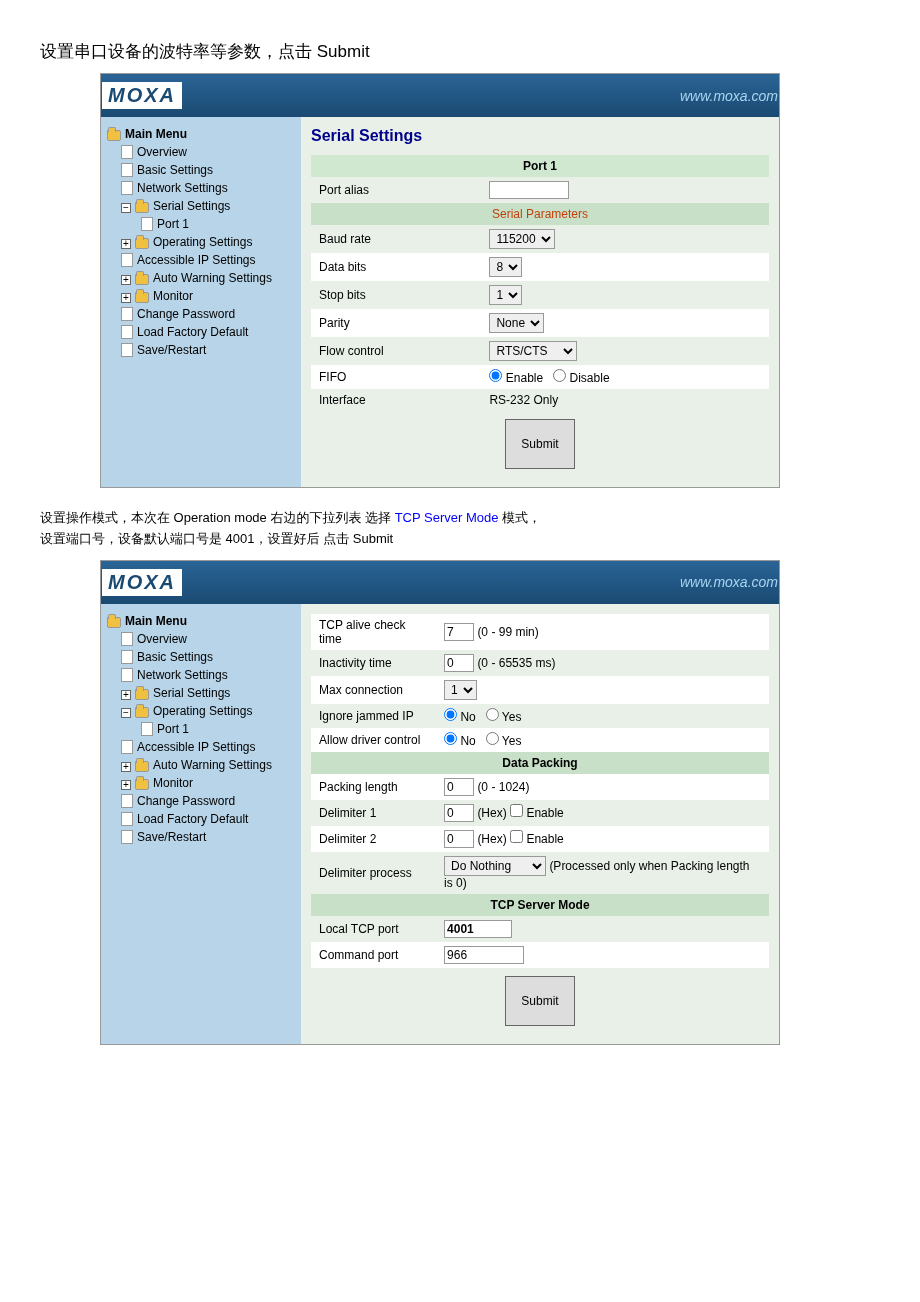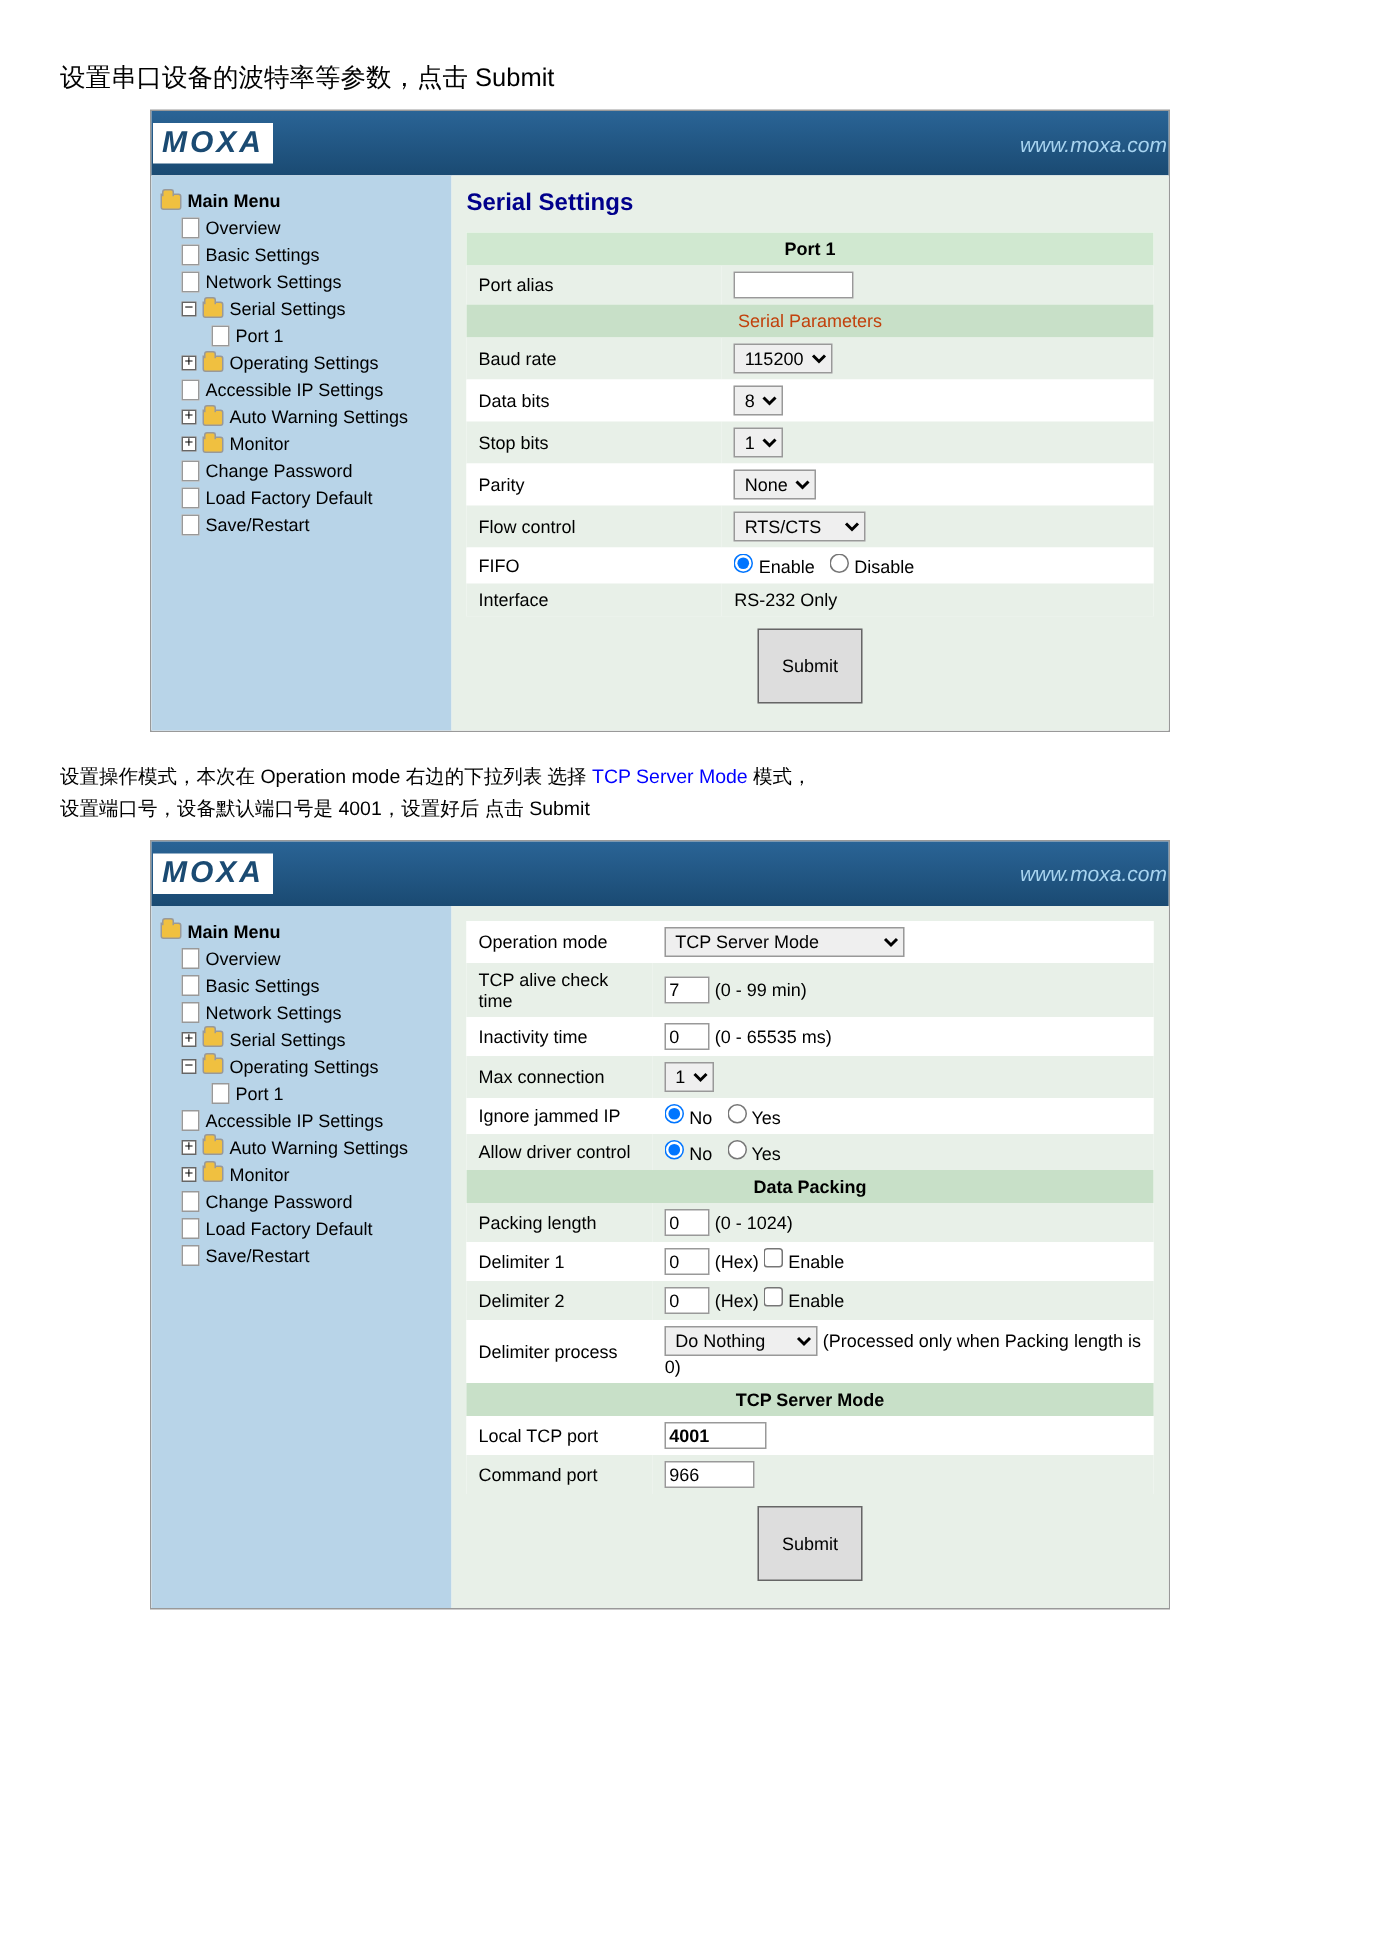--- a/index.html
+++ b/index.html
@@ -49,21 +49,21 @@
       width: 200px;
       min-width: 200px;
       padding: 8px 0;
       font-size: 12px;
     }
 
     .sidebar-item {
       padding: 2px 8px 2px 10px;
       cursor: pointer;
       display: flex;
-      align-items: center;
+      align-items: flex-end;
       gap: 4px;
     }
 
     .sidebar-item.main {
       font-weight: bold;
       padding-left: 6px;
     }
 
     .sidebar-item.indent1 { padding-left: 20px; }
     .sidebar-item.indent3 { padding-left: 40px; }
@@ -446,30 +446,20 @@
       </div>
       <div class="sidebar-item indent1">
         <span class="doc-icon"></span>
         <span>Save/Restart</span>
       </div>
     </div>
 
     <div class="main-content">
       <table class="settings-table">
         <tbody>
-            <tr>
-          <td>Operation mode</td>
-          <td>
-            <select style="width:160px;">
-              <option>TCP Server Mode</option>
-              <option>TCP Client Mode</option>
-              <option>UDP Mode</option>
-            </select>
-          </td>
-        </tr>
         <tr>
           <td>TCP alive check time</td>
           <td>
             <input type="text" value="7" style="width: 30px;">
             <span>(0 - 99 min)</span>
           </td>
         </tr>
         <tr>
           <td>Inactivity time</td>
           <td>
@@ -553,21 +543,21 @@
         </tr>
         <tr>
           <td>Local TCP port</td>
           <td>
             <input type="text" value="4001" style="width: 68px; font-weight: bold;">
           </td>
         </tr>
         <tr>
           <td>Command port</td>
           <td>
-            <input type="text" value="966" style="width: 60px;">
+            <input type="text" value="966" style="width: 80px;">
           </td>
         </tr>
       </tbody>
         </table>
       <div class="submit-row">
         <button class="submit-btn">Submit</button>
       </div>
     </div>
   </div>
 </div>

